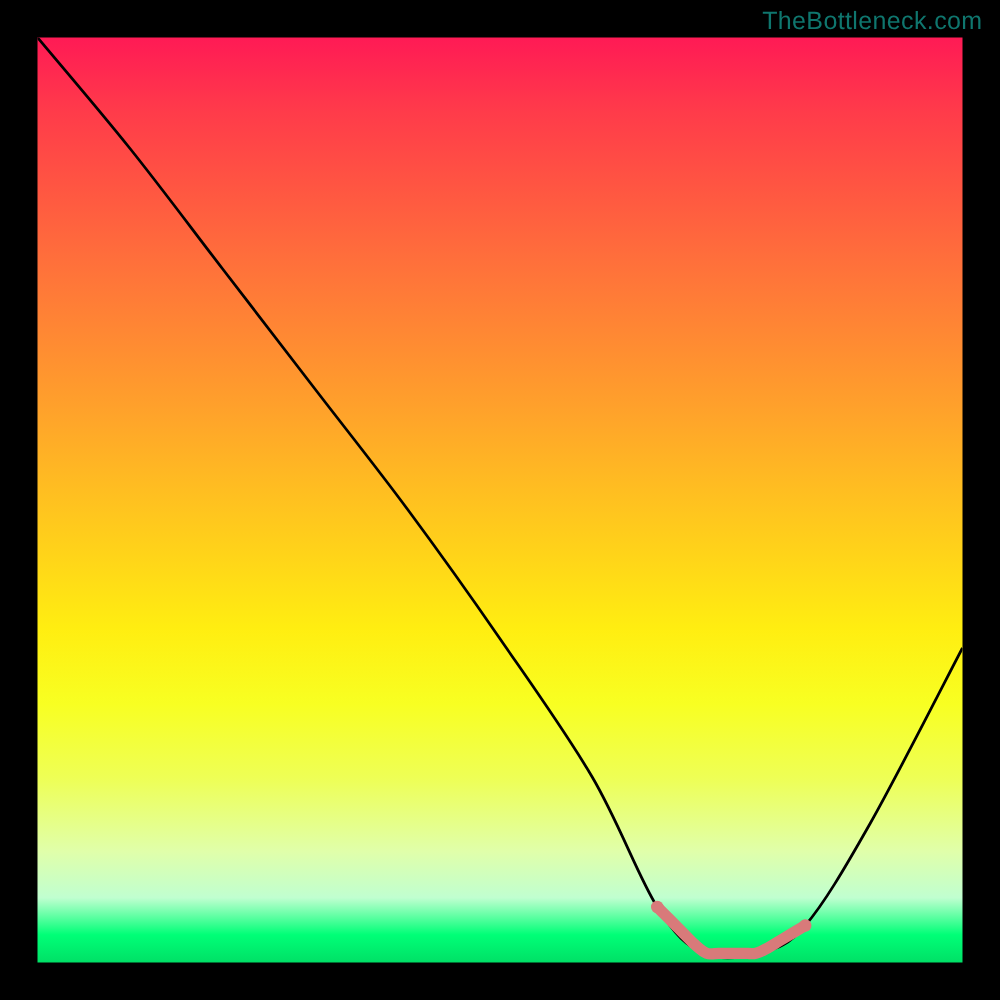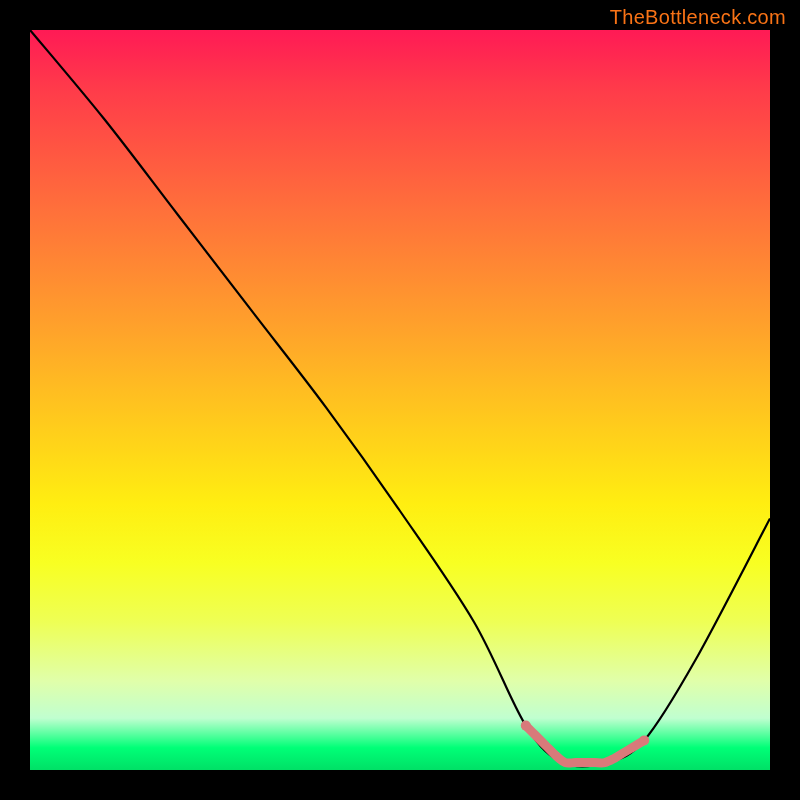--- a/index.html
+++ b/index.html
@@ -39,21 +39,21 @@
       #eeff55 80%,
       #e0ffaa 88%,
       #c0ffd0 93%,
       #00ff77 97%,
       #00e066 100%);
   }
   .watermark {
     position: absolute;
     top: 6px;
     right: 14px;
-    color: #f97316;
+    color: #0f766e;
     font-size: 20px;
     font-weight: 500;
     letter-spacing: 0.3px;
   }
   svg.curve {
     position: absolute;
     top: 0;
     left: 0;
     width: 740px;
     height: 740px;

